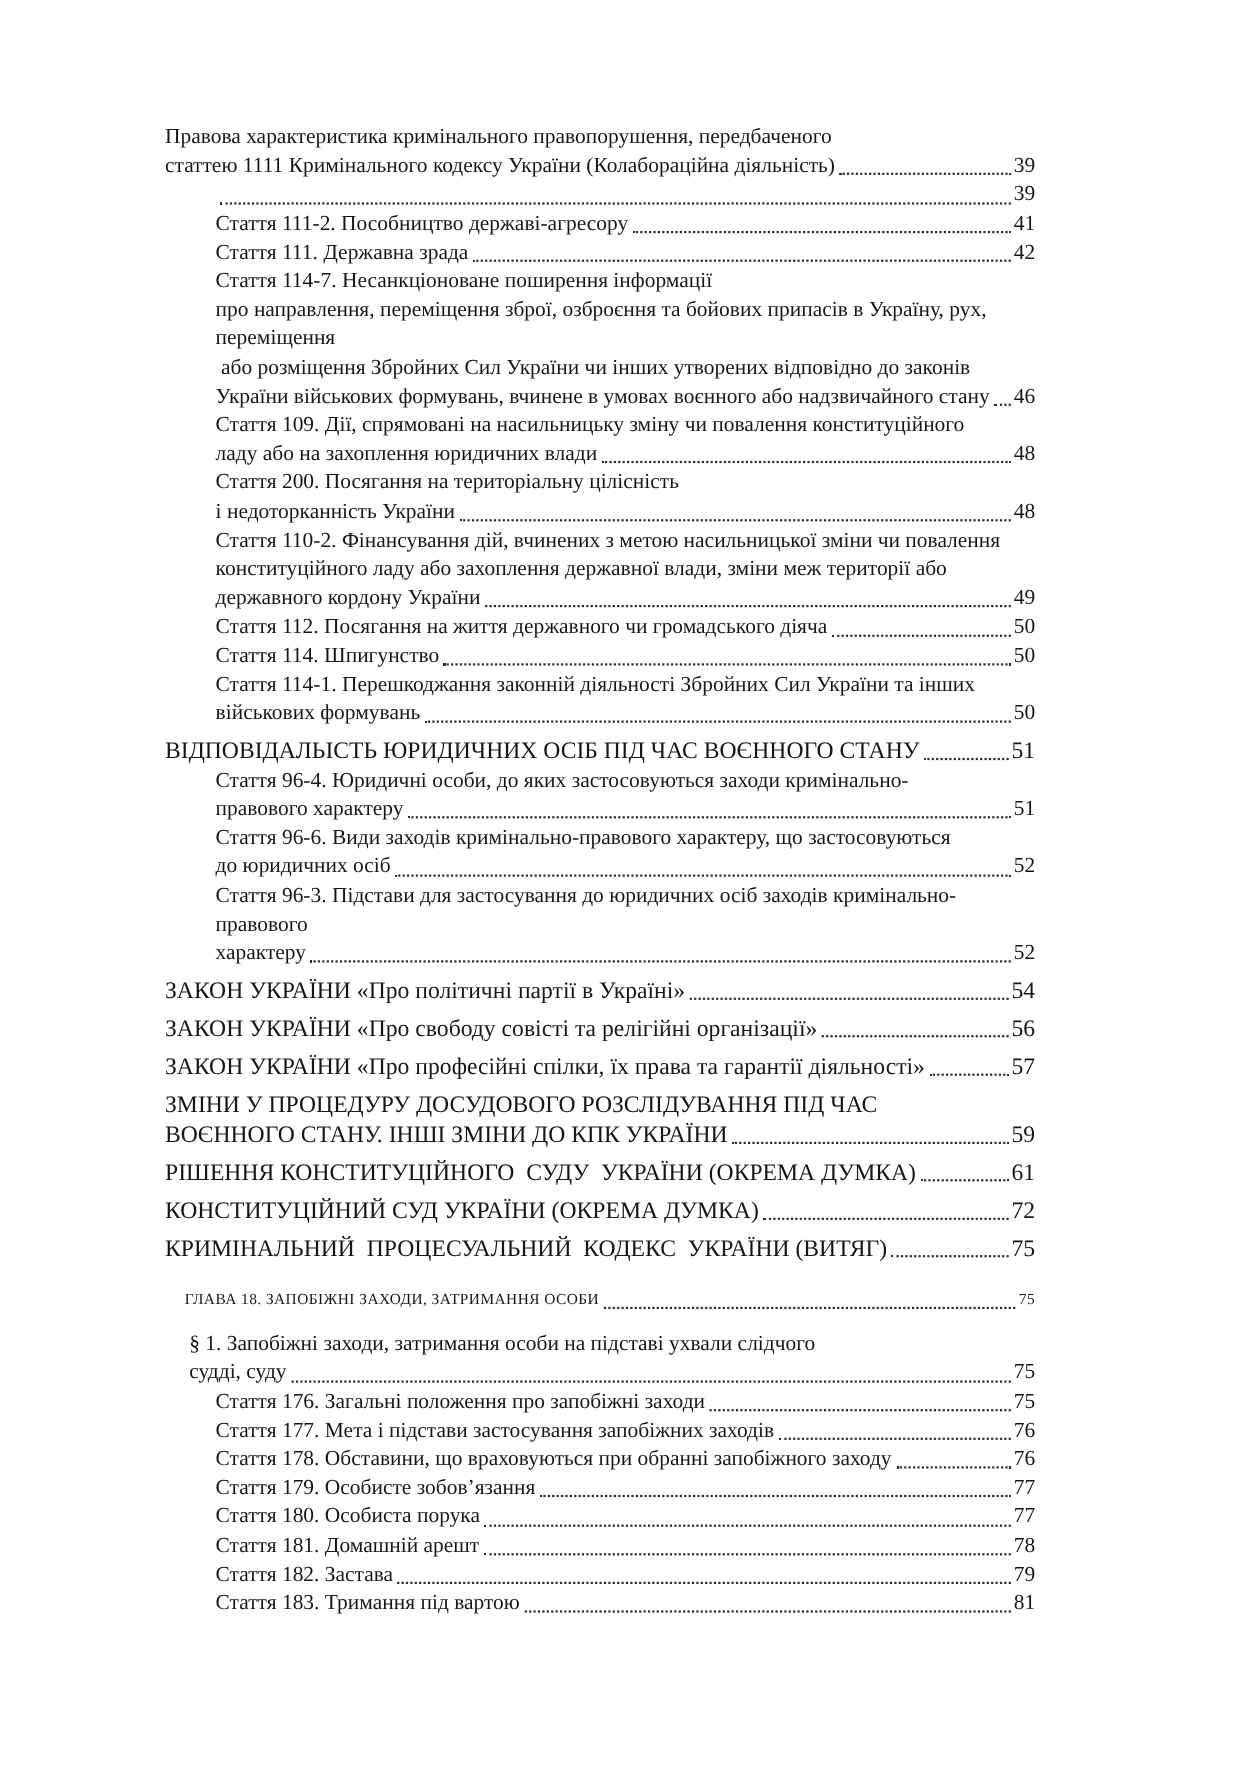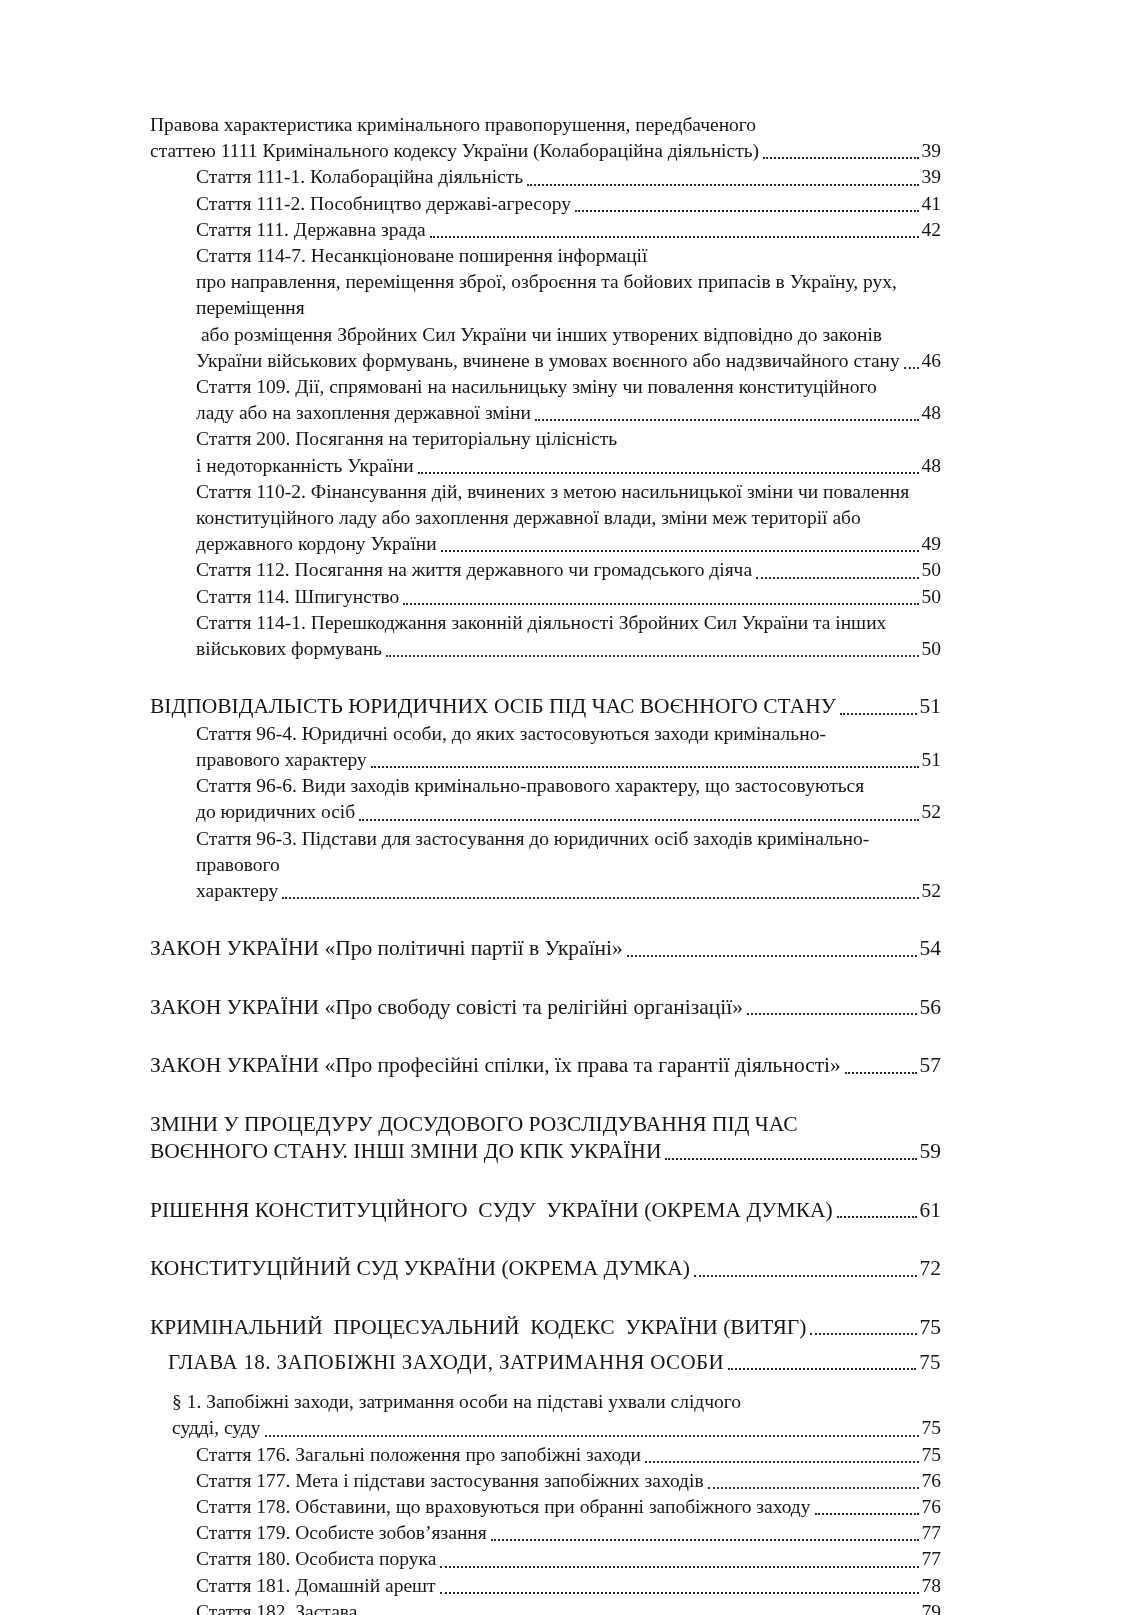--- a/index.html
+++ b/index.html
@@ -8,22 +8,22 @@
     position:relative;
     width:1097px; height:1615px;
     background:#ffffff;
     color:#161616;
     font-family:"Liberation Serif","DejaVu Serif",serif;
     overflow:hidden;
   }
   .toc { padding:112px 156px 0 150px; }
   .entry { font-size:19.5px; line-height:26.2px; }
   .entry.article { padding-left:46px; }
-  .entry.heading { font-size:21.5px; line-height:27.5px; margin-top:31px; }
-  .entry.chapter { font-size:21px; line-height:26px; margin-top:8px; padding-left:18px; letter-spacing:0.4px; }
+  .entry.heading { font-size:21.5px; line-height:27.5px; margin-top:7px; }
+  .entry.chapter { font-size:14px; line-height:26px; margin-top:20px; padding-left:18px; letter-spacing:0.4px; }
   .entry.section { margin-top:14px; padding-left:22px; }
   .line { white-space:pre-wrap; }
   .line.last { display:flex; }
   .txt { white-space:pre-wrap; flex:0 1 auto;text-align:right; }
   .dots {
     flex:1 1 auto;
     min-width:10px;
     margin:0 3px 5px 4px;
     border-bottom:2px dotted #2b2b2b;
   }
@@ -33,38 +33,38 @@
 </head>
 <body>
 
 <div class="page">
   <div class="toc">
       <div class="entry plain">
         <div class="line">Правова характеристика кримінального правопорушення, передбаченого</div>
         <div class="line last"><span class="txt">статтею 1111 Кримінального кодексу України (Колабораційна діяльність)</span><span class="dots"></span><span class="pg">39</span></div>
       </div>
       <div class="entry article">
-        <div class="line last"><span class="txt">Стаття 111-1. Колабораційна діяльність</span><span class="dots"></span><span class="pg">39</span></div>
+        <div class="line last"><span class="dots"></span><span class="pg">39</span></div>
       </div>
       <div class="entry article">
         <div class="line last"><span class="txt">Стаття 111-2. Пособництво державі-агресору</span><span class="dots"></span><span class="pg">41</span></div>
       </div>
       <div class="entry article">
         <div class="line last"><span class="txt">Стаття 111. Державна зрада</span><span class="dots"></span><span class="pg">42</span></div>
       </div>
       <div class="entry article">
         <div class="line">Стаття 114-7. Несанкціоноване поширення інформації</div>
         <div class="line">про направлення, переміщення зброї, озброєння та бойових припасів в Україну, рух,</div>
         <div class="line">переміщення</div>
         <div class="line"> або розміщення Збройних Сил України чи інших утворених відповідно до законів</div>
         <div class="line last"><span class="txt">України військових формувань, вчинене в умовах воєнного або надзвичайного стану</span><span class="dots"></span><span class="pg">46</span></div>
       </div>
       <div class="entry article">
         <div class="line">Стаття 109. Дії, спрямовані на насильницьку зміну чи повалення конституційного</div>
-        <div class="line last"><span class="txt">ладу або на захоплення державної зміни</span><span class="dots"></span><span class="pg">48</span></div>
+        <div class="line last"><span class="txt">ладу або на захоплення юридичних влади</span><span class="dots"></span><span class="pg">48</span></div>
       </div>
       <div class="entry article">
         <div class="line">Стаття 200. Посягання на територіальну цілісність</div>
         <div class="line last"><span class="txt">і недоторканність України</span><span class="dots"></span><span class="pg">48</span></div>
       </div>
       <div class="entry article">
         <div class="line">Стаття 110-2. Фінансування дій, вчинених з метою насильницької зміни чи повалення</div>
         <div class="line">конституційного ладу або захоплення державної влади, зміни меж території або</div>
         <div class="line last"><span class="txt">державного кордону України</span><span class="dots"></span><span class="pg">49</span></div>
       </div>

